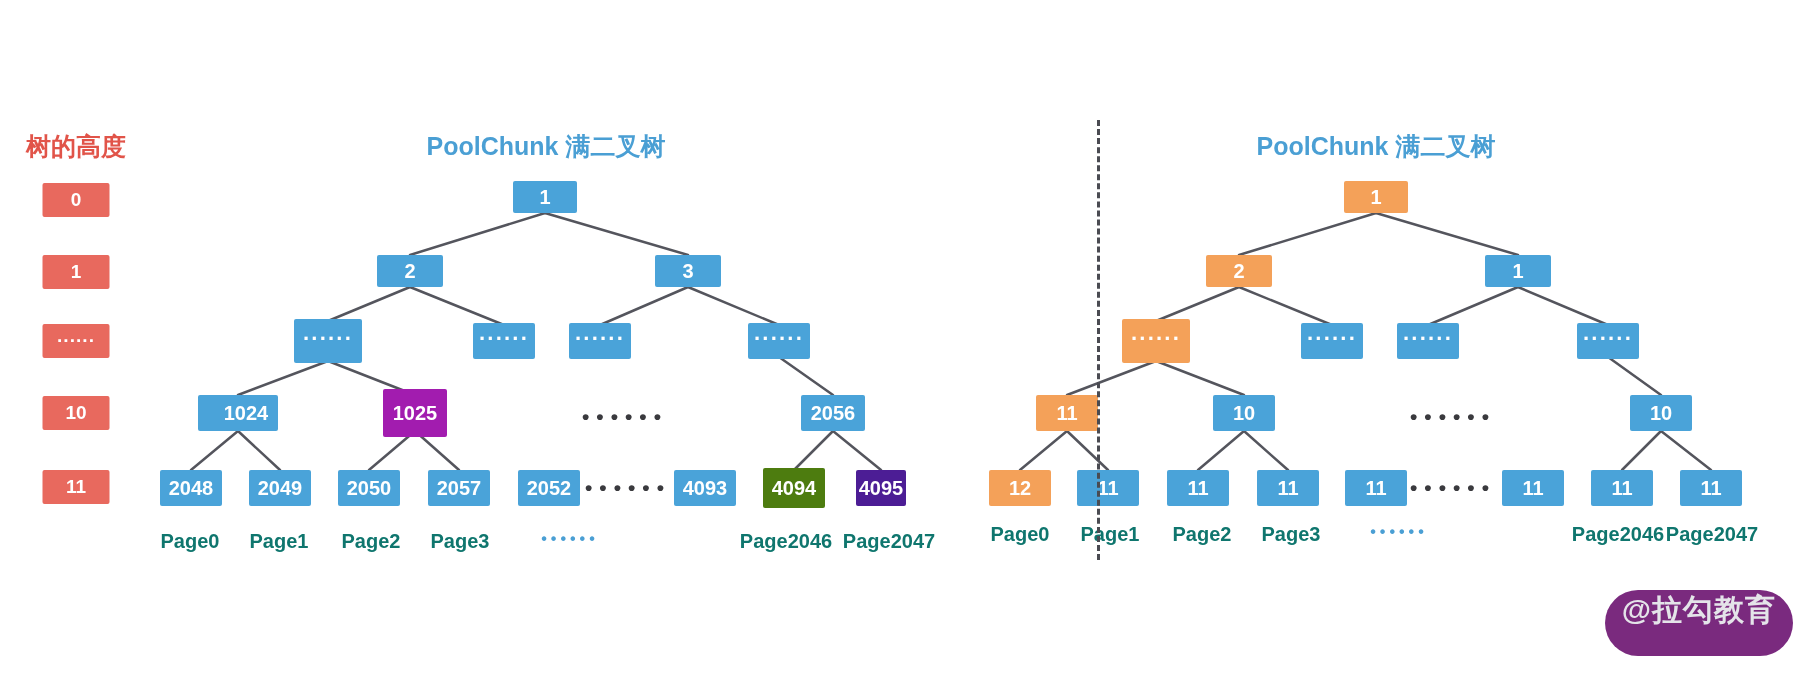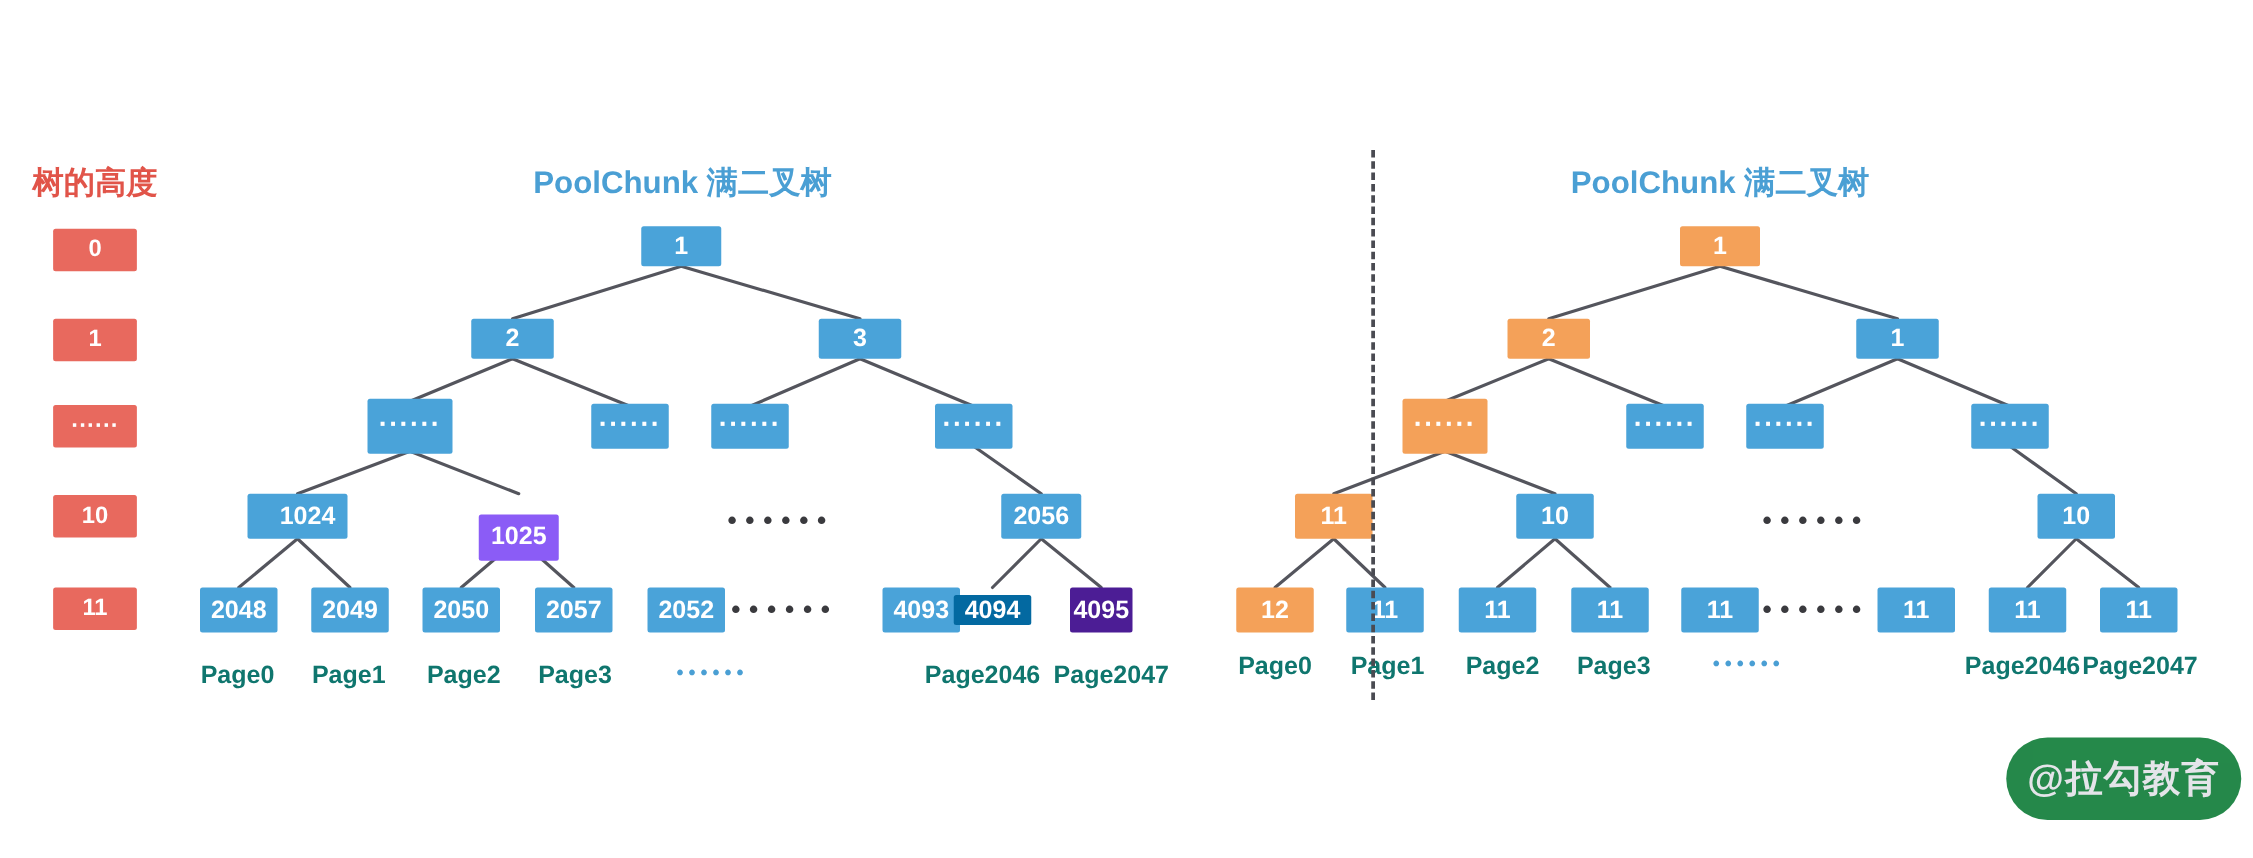--- a/index.html
+++ b/index.html
@@ -41,21 +41,21 @@
   .dots-blue{
     position:absolute;z-index:2;transform:translate(-50%,-50%);
     color:#4A9FD4;font-size:16px;font-weight:bold;letter-spacing:4px;white-space:nowrap;
   }
   .divider{
     position:absolute;left:1097px;top:120px;height:440px;width:0;
     border-left:3px dashed #4A4B52;z-index:2;
   }
   .watermark{
     position:absolute;left:1605px;top:590px;width:188px;height:66px;border-radius:33px;
-    background:#15803d;opacity:0.93;display:flex;align-items:center;justify-content:center;
+    background:#701a75;opacity:0.93;display:flex;justify-content:center;
     z-index:3;
   }
   .watermark span{color:#E3E3E8;font-size:30px;font-weight:bold;letter-spacing:1px;white-space:nowrap;}
 </style>
 </head>
 <body>
 
 <div id="canvas">
   <svg id="edges-svg">
       <line x1="545" y1="213" x2="410" y2="255" stroke="#54555D" stroke-width="2.5" stroke-linecap="round"></line>
@@ -104,29 +104,29 @@
 
   <div id="tree-0">
       <div class="node" style="left: 545px; top: 197px; width: 64px; height: 32px; background: rgb(74, 163, 217);">1</div>
       <div class="node" style="left: 410px; top: 271px; width: 66px; height: 32px; background: rgb(74, 163, 217);">2</div>
       <div class="node" style="left: 688px; top: 271px; width: 66px; height: 32px; background: rgb(74, 163, 217);">3</div>
       <div class="node node-dots" style="left: 328px; top: 341px; width: 68px; height: 40px; background: rgb(74, 163, 217);">······</div>
       <div class="node node-dots" style="left: 504px; top: 341px; width: 62px; height: 32px; background: rgb(74, 163, 217);">······</div>
       <div class="node node-dots" style="left: 600px; top: 341px; width: 62px; height: 32px; background: rgb(74, 163, 217);">······</div>
       <div class="node node-dots" style="left: 779px; top: 341px; width: 62px; height: 32px; background: rgb(74, 163, 217);">······</div>
       <div class="node" style="left: 238px; top: 413px; width: 64px; height: 36px; background: rgb(74, 163, 217); padding-left: 16px;">1024</div>
-      <div class="node" style="left: 415px; top: 413px; width: 64px; height: 37px; background: #8b5cf6; margin-top: 17px;">1025</div>
+      <div class="node" style="left: 415px; top: 413px; width: 64px; height: 48px; background: #a21caf;">1025</div>
       <div class="node" style="left: 833px; top: 413px; width: 64px; height: 36px; background: rgb(74, 163, 217);">2056</div>
       <div class="node" style="left: 191px; top: 488px; width: 62px; height: 36px; background: rgb(74, 163, 217);">2048</div>
       <div class="node" style="left: 280px; top: 488px; width: 62px; height: 36px; background: rgb(74, 163, 217);">2049</div>
       <div class="node" style="left: 369px; top: 488px; width: 62px; height: 36px; background: rgb(74, 163, 217);">2050</div>
       <div class="node" style="left: 459px; top: 488px; width: 62px; height: 36px; background: rgb(74, 163, 217);">2057</div>
       <div class="node" style="left: 549px; top: 488px; width: 62px; height: 36px; background: rgb(74, 163, 217);">2052</div>
-      <div class="node" style="left: 705px; top: 488px; width: 62px; height: 36px; background: rgb(74, 163, 217); margin-left: 32px;">4093</div>
-      <div class="node" style="left: 794px; top: 488px; width: 62px; height: 24px; background: #0369a1;">4094</div>
+      <div class="node" style="left: 705px; top: 488px; width: 62px; height: 36px; background: rgb(74, 163, 217);">4093</div>
+      <div class="node" style="left: 794px; top: 488px; width: 62px; height: 40px; background: #4d7c0f;">4094</div>
       <div class="node" style="left: 881px; top: 488px; width: 50px; height: 36px; background: #4c1d95;">4095</div>
       <div class="dots-dark" style="left: 625px; top: 417px;">••••••</div>
       <div class="dots-dark" style="left: 628px; top: 488px;">••••••</div>
       <div class="plabel" style="left: 190px; top: 541px;">Page0</div>
       <div class="plabel" style="left: 279px; top: 541px;">Page1</div>
       <div class="plabel" style="left: 371px; top: 541px;">Page2</div>
       <div class="plabel" style="left: 460px; top: 541px;">Page3</div>
       <div class="dots-blue" style="left: 570px; top: 539px;">••••••</div>
       <div class="plabel" style="left: 786px; top: 541px;">Page2046</div>
       <div class="plabel" style="left: 889px; top: 541px;">Page2047</div>

